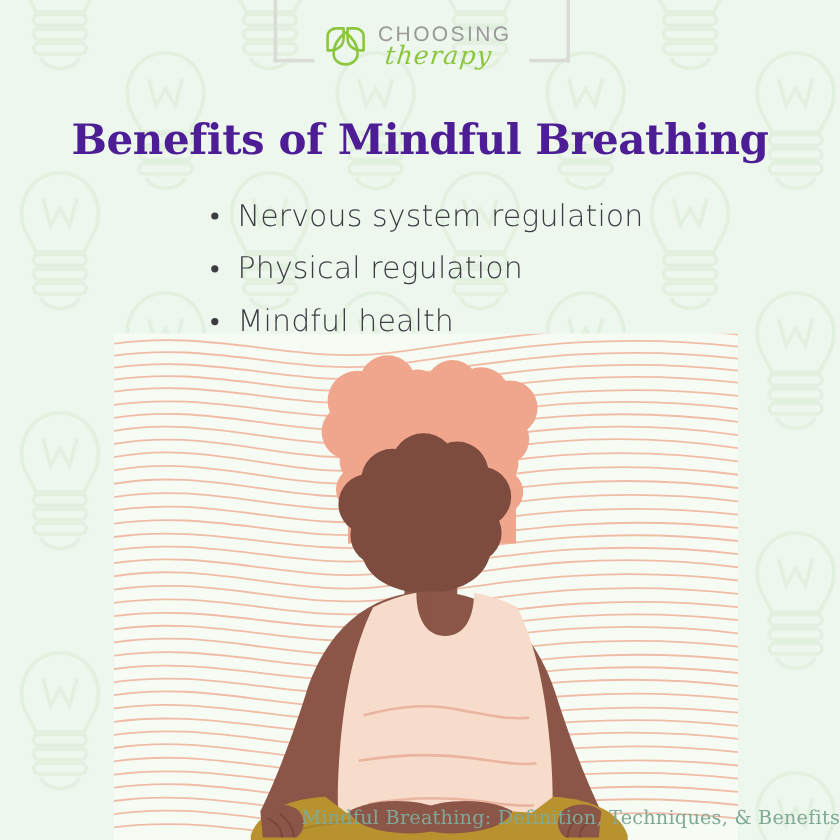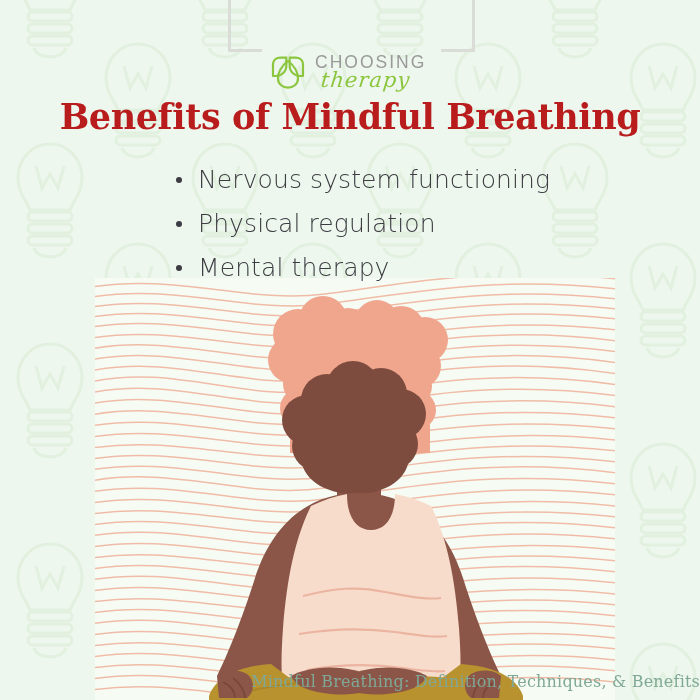--- a/index.html
+++ b/index.html
@@ -32,21 +32,21 @@
     border-color:#d9dcd7;
     border-style:solid;
   }
   .bracket.left  { left:228px;  border-width:0 0 3px 3px; }
   .bracket.right { left:441px;  border-width:0 3px 3px 0; }
 
   #logo {
     position:absolute;
     left:268px; top:12px;
     width:166px; height:50px;
-    display:flex; align-items:center; gap:7px;margin-top:34px;
+    display:flex; align-items:center; gap:7px;
   }
   #logo-mark { width:40px; height:40px; flex:0 0 auto; }
   #logo-words { position:relative; width:118px; height:46px; }
   #logo-choosing {
     position:absolute; top:4px; left:0;
     font-size:17.5px; letter-spacing:2.0px;
     color:#9a9a9a; font-weight:400;
     font-family:"Liberation Sans", sans-serif;
     white-space:nowrap;
   }
@@ -58,21 +58,21 @@
     letter-spacing:1px;
     white-space:nowrap;
     transform:skewX(-6deg);
   }
 
   
   #title {
     position:absolute; top:96px; left:0; width:700px;
     text-align:center;
     z-index:3;
-    color:#b91c1c;
+    color:#4c1d95;
     font-family:"DejaVu Serif", serif;
     font-weight:700;
     font-size:35px;
     letter-spacing:-0.4px;
     white-space:nowrap;
   }
 
   
   #bullets {
     position:absolute; top:161px; left:172px;
@@ -160,27 +160,27 @@
         <div id="logo-choosing">CHOOSING</div>
         <div id="logo-therapy">therapy</div>
       </div>
     </div>
   </div>
 
   <h1 id="title">Benefits of Mindful Breathing</h1>
 
   <ul id="bullets">
     <li>
-      <span>Nervous system functioning</span>
+      <span>Nervous system regulation</span>
     </li>
     <li>
       <span>Physical regulation</span>
     </li>
     <li>
-      <span>Mental therapy</span>
+      <span>Mindful health</span>
     </li>
   </ul>
 
   <div id="illustration">
     <svg width="520" height="422" viewBox="0 0 520 422" aria-hidden="true">
       <defs>
         <clipPath id="panelclip">
             <rect x="0" y="0" width="520" height="422"></rect>
           </clipPath>
       </defs>

